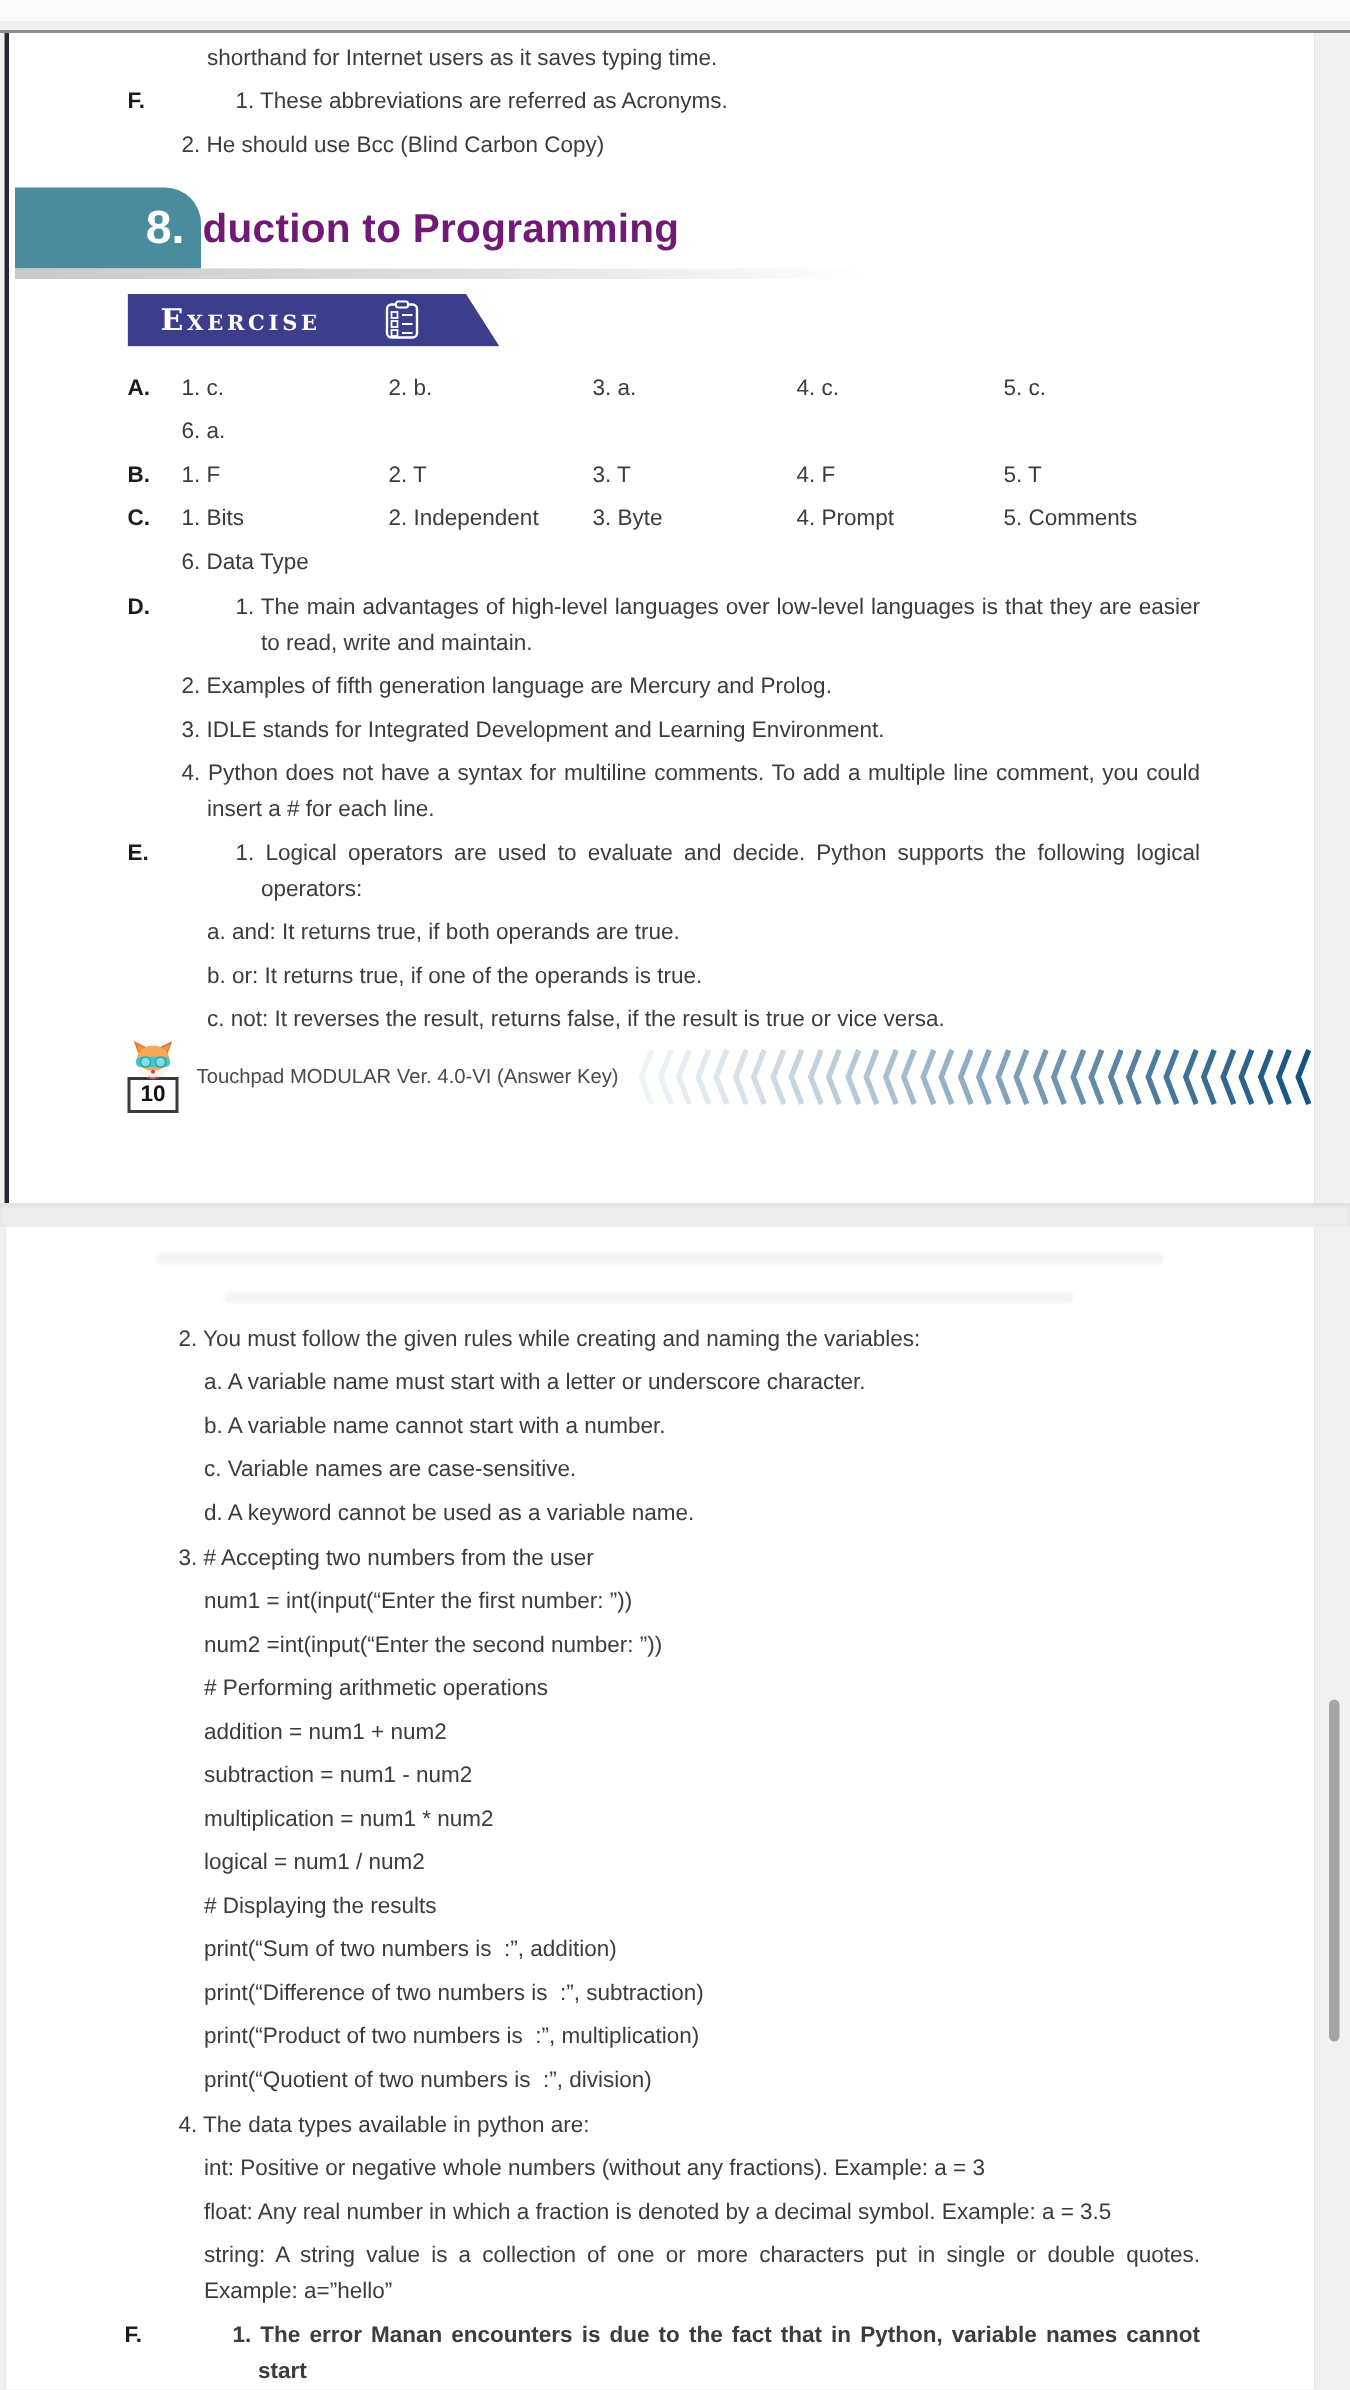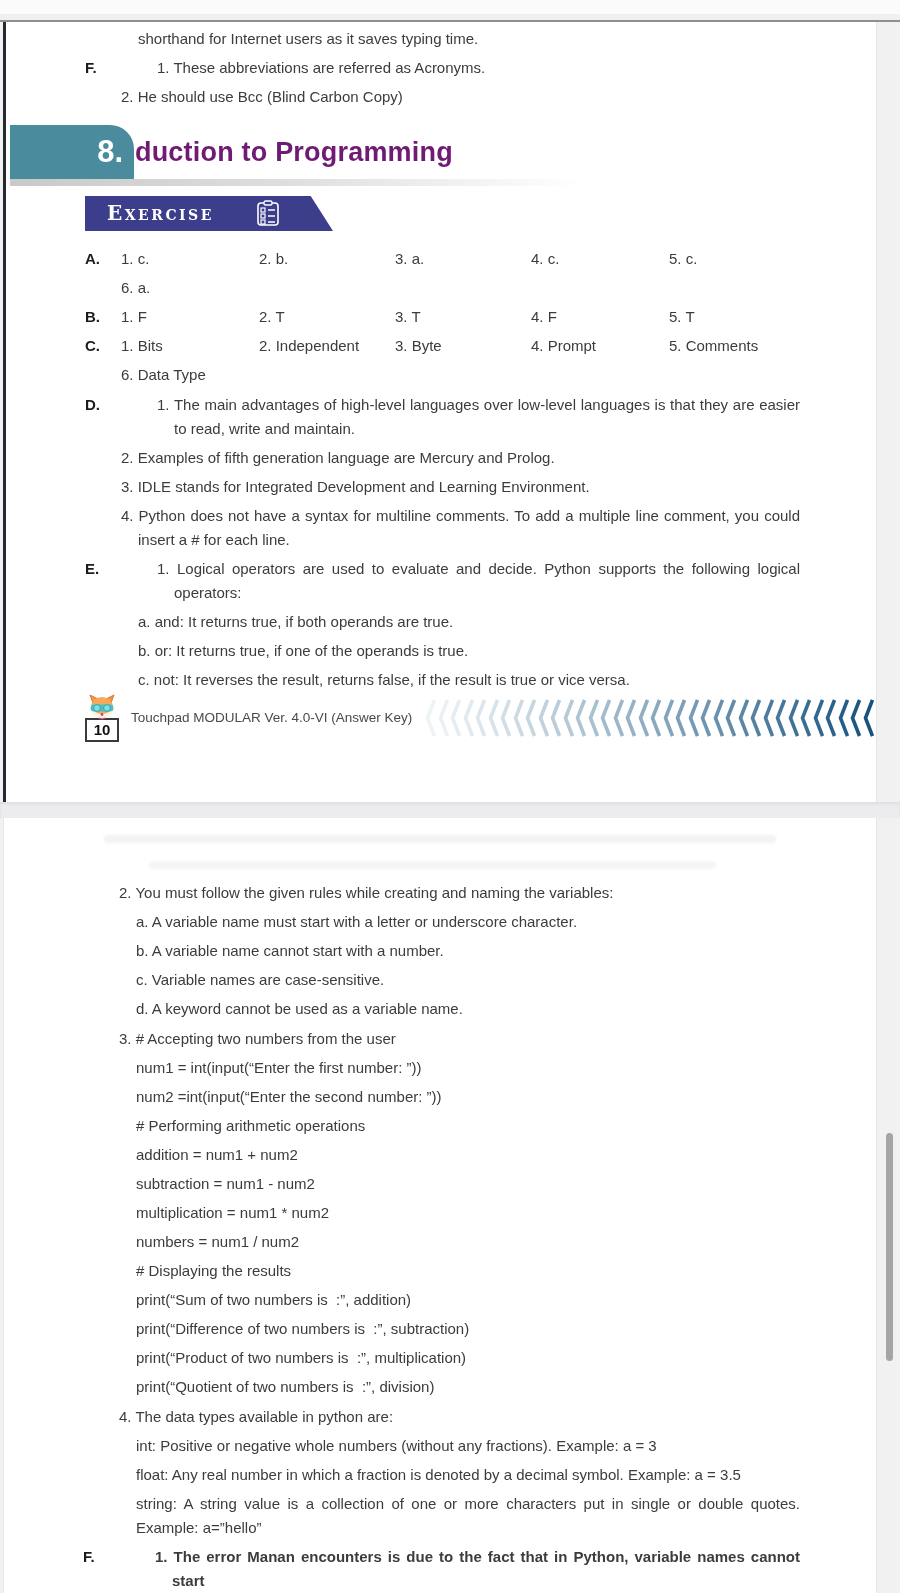--- a/index.html
+++ b/index.html
@@ -308,21 +308,21 @@
     <div class="code-line">c. Variable names are case-sensitive.</div>
     <div class="code-line">d. A keyword cannot be used as a variable name.</div>
 
     <div class="num-item head-gap">3. # Accepting two numbers from the user</div>
     <div class="code-line">num1 = int(input(“Enter the first number: ”))</div>
     <div class="code-line">num2 =int(input(“Enter the second number: ”))</div>
     <div class="code-line"># Performing arithmetic operations</div>
     <div class="code-line">addition = num1 + num2</div>
     <div class="code-line">subtraction = num1 - num2</div>
     <div class="code-line">multiplication = num1 * num2</div>
-    <div class="code-line">numbers = num1 / num2</div>
+    <div class="code-line">logical = num1 / num2</div>
     <div class="code-line"># Displaying the results</div>
     <div class="code-line">print(“Sum of two numbers is  :”, addition)</div>
     <div class="code-line">print(“Difference of two numbers is  :”, subtraction)</div>
     <div class="code-line">print(“Product of two numbers is  :”, multiplication)</div>
     <div class="code-line">print(“Quotient of two numbers is  :”, division)</div>
 
     <div class="num-item head-gap">4. The data types available in python are:</div>
     <div class="code-line">int: Positive or negative whole numbers (without any fractions). Example: a = 3</div>
     <div class="code-line">float: Any real number in which a fraction is denoted by a decimal symbol. Example: a = 3.5</div>
     <div class="code-line just" style="white-space:normal;">string: A string value is a collection of one or more characters put in single or double quotes. Example: a=”hello”</div>

